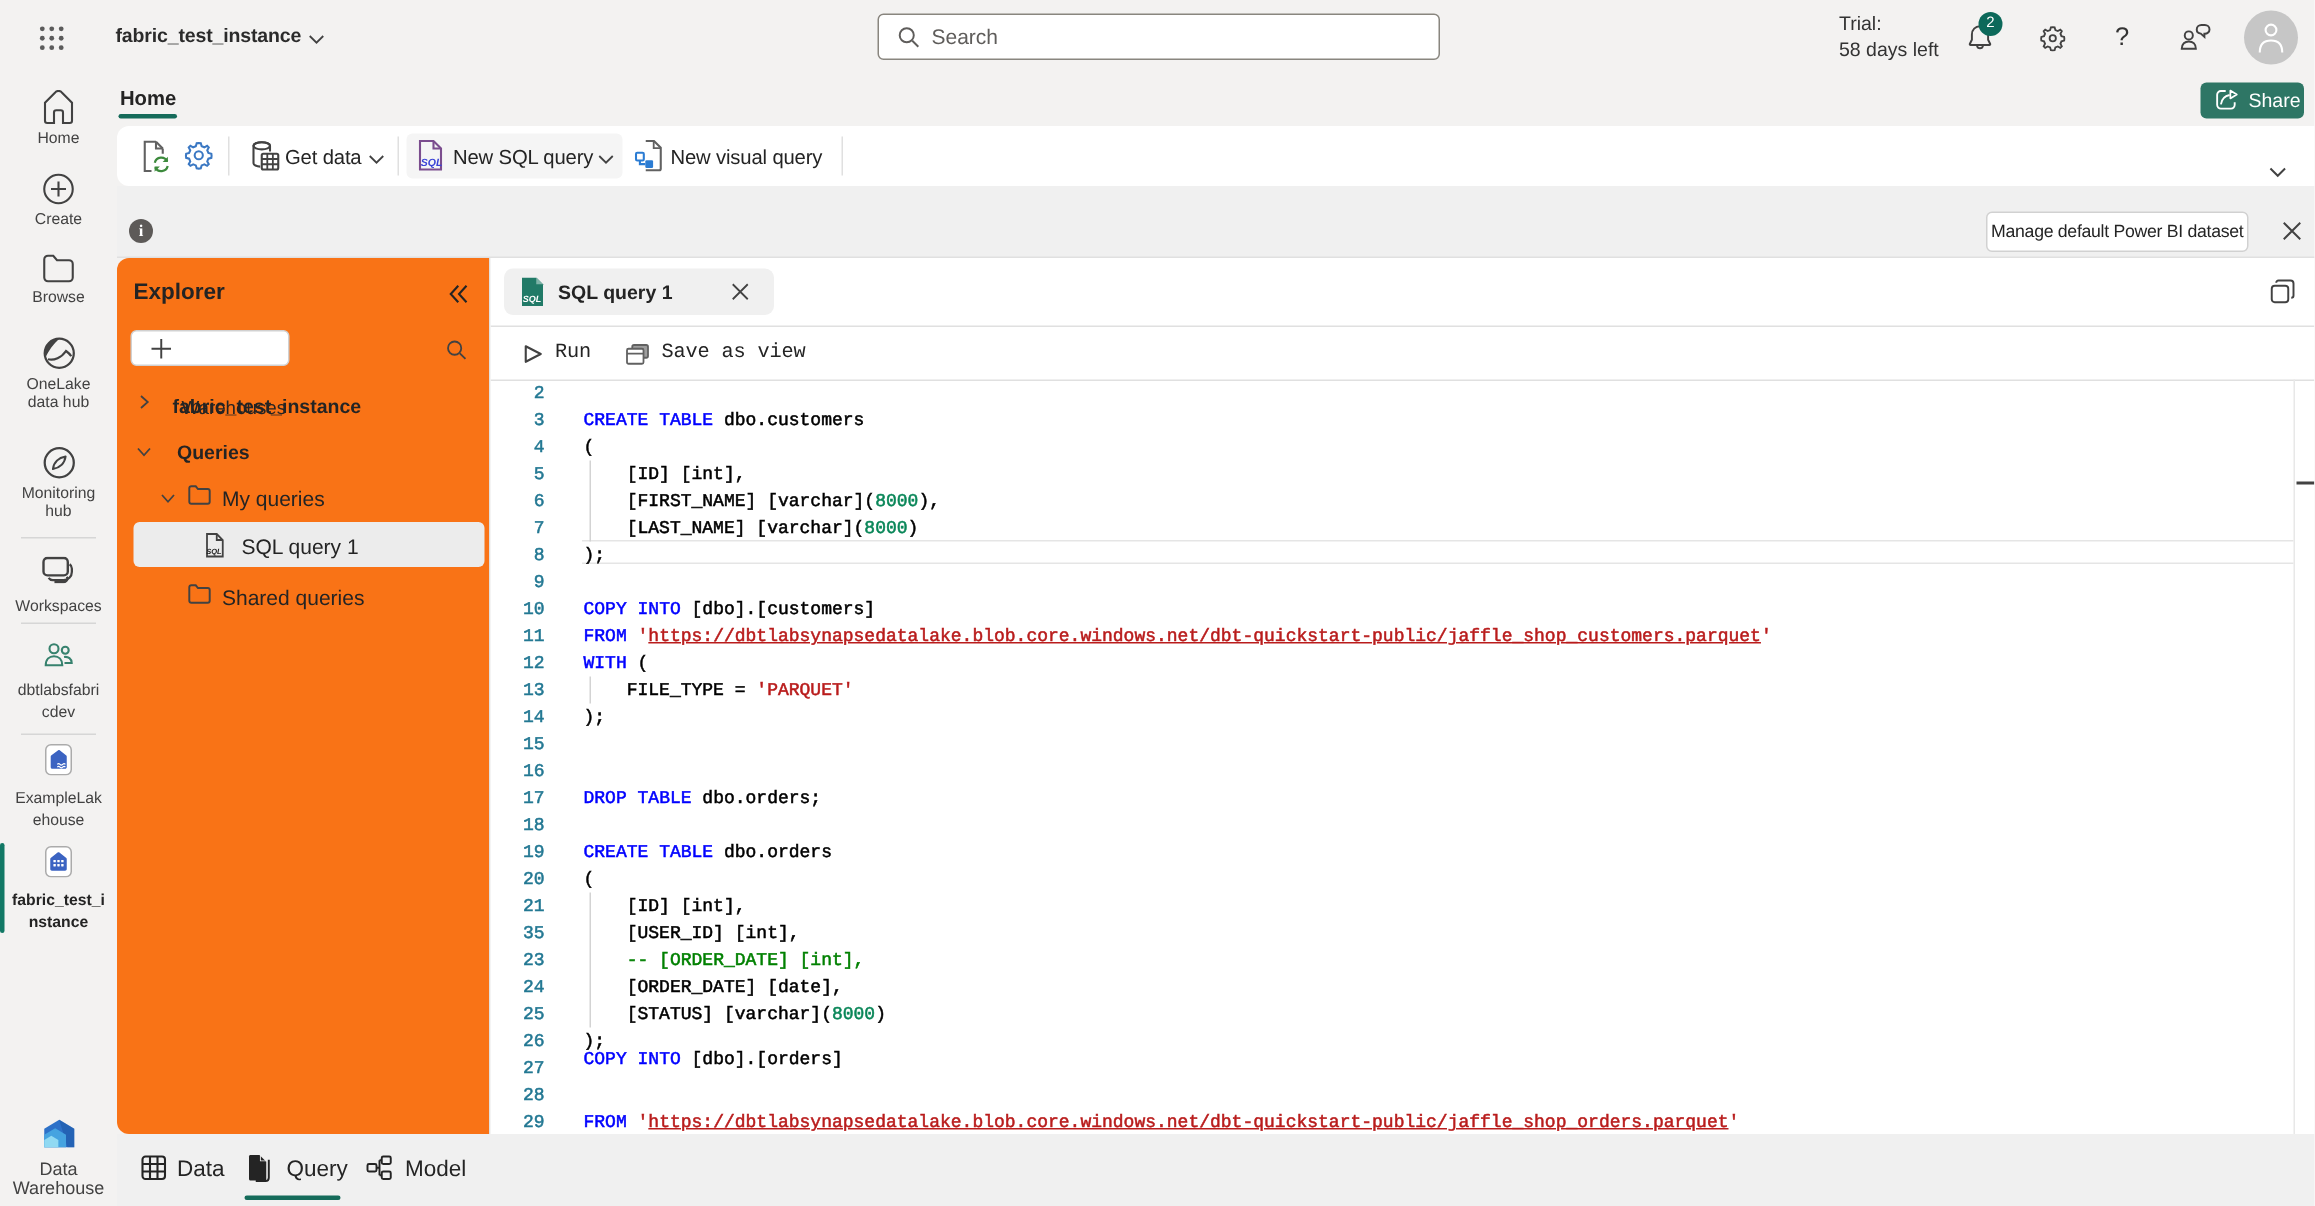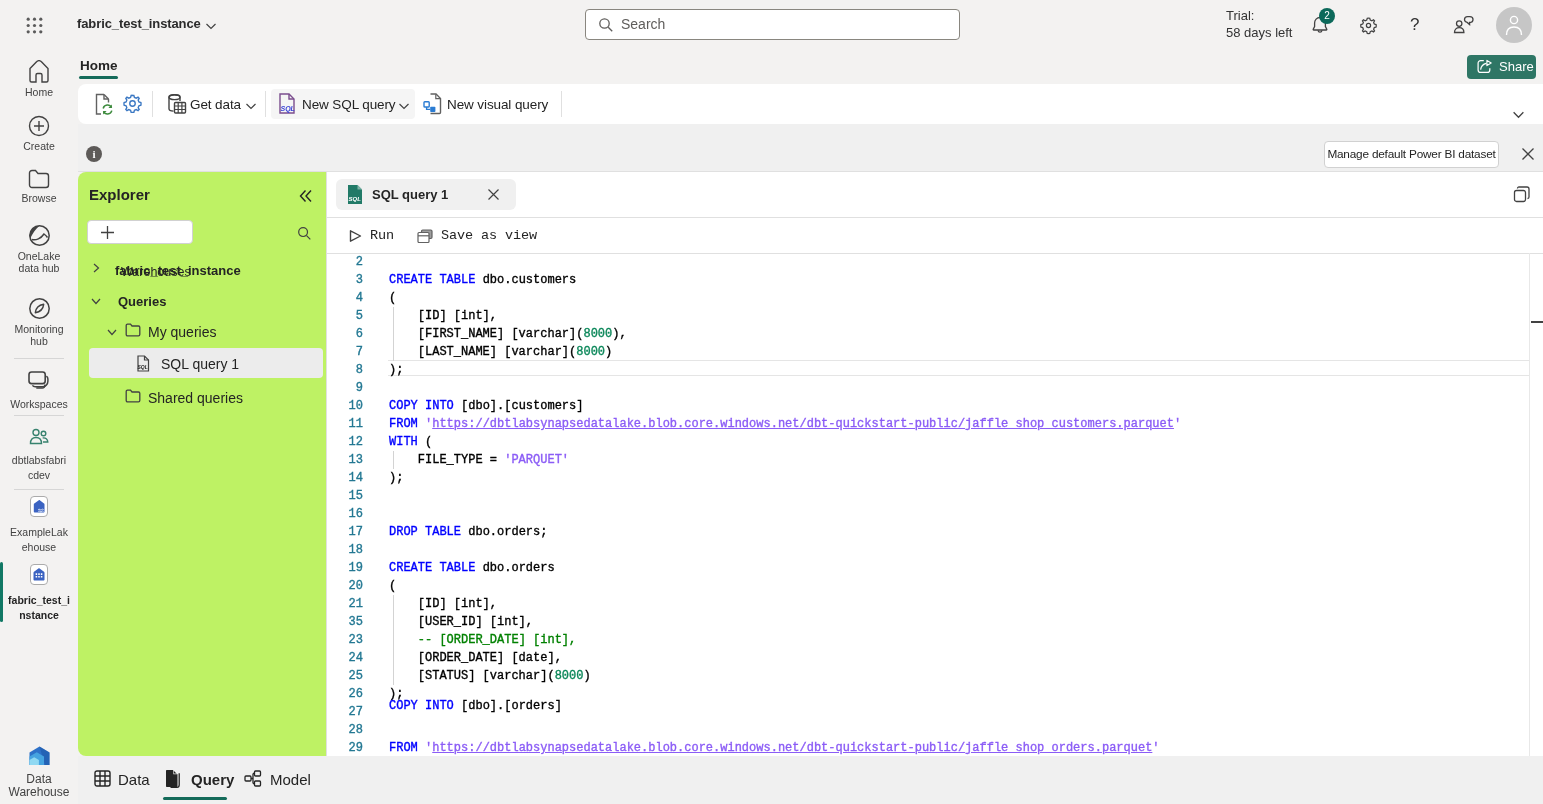--- a/index.html
+++ b/index.html
@@ -28,42 +28,42 @@
   .tlabel { position:absolute; top:13px; font-size:13.5px; color:#242424; letter-spacing:-0.1px; }
   #newsqlbtn { position:absolute; left:193px; top:5px; width:144px; height:30px; background:#f5f5f5; border-radius:4px; }
 
   
   #banner { left:78px; top:124px; width:1465px; height:48px; background:#f0f0f0; border-bottom:1px solid #e0e0e0; }
   #bannertext { position:absolute; left:30px; top:21px; font-size:12.5px; letter-spacing:-0.35px; color:#242424; white-space:nowrap; }
   #bannertext a { color:#117865; text-decoration:none; }
   #managebtn { position:absolute; left:1246px; top:17px; width:175px; height:27px; background:#fff; border:1px solid #d1d1d1; border-radius:4px; font-size:11.8px; letter-spacing:-0.2px; text-align:center; line-height:25px; white-space:nowrap; }
 
   
-  #explorer { left:78px; top:172px; width:248px; height:584px; background:#bef264; border-radius:8px 0 0 8px; }
+  #explorer { left:78px; top:172px; width:248px; height:584px; background:#f97316; border-radius:8px 0 0 8px; }
   #exptitle { position:absolute; left:11px; top:14px; font-size:15px; font-weight:700; }
   #whbtn { position:absolute; left:9px; top:48px; width:106px; height:24px; border:1px solid #d1d1d1; border-radius:4px; background:#fff; }
   #whbtn span { position:absolute; left:33px; top:4px; font-size:12.5px;margin-top:40px; }
   .trow { position:absolute; left:0; font-size:14px; }
   .selrow { position:absolute; left:11px; top:176px; width:234px; height:30px; background:#ececec; border-radius:4px; }
 
   
   #paneldiv { left:326px; top:172px; width:1px; height:584px; background:#e0e0e0; }
 
   
   #editor { left:327px; top:172px; width:1216px; height:584px; background:#fff; overflow:hidden; }
   #qtab { position:absolute; left:9px; top:7px; width:180px; height:31px; background:#f0f0f0; border-radius:6px; }
   #qtab .tname { position:absolute; left:36px; top:8px; font-size:13px; font-weight:700; color:#242424; }
   #tabsep { position:absolute; left:0; top:45px; width:1216px; height:1px; background:#e0e0e0; }
   #runrow { position:absolute; left:0; top:46px; width:1216px; height:35px;font-family:Liberation Mono, monospace; }
   #runsep { position:absolute; left:0; top:81px; width:1216px; height:1px; background:#e0e0e0; }
   #code { position:absolute; left:0; top:81px; width:1216px; height:503px; font-family:"Liberation Mono", monospace; font-size:12px; -webkit-text-stroke:0.35px; }
   .ln { position:absolute; width:36px; text-align:right; color:#237893; height:18px; line-height:18px; }
   .cl { position:absolute; left:62px; height:18px; line-height:18px; white-space:pre; color:#000; }
   .kw { color:#0000ff; }
-  .str { color:#8b5cf6; }
+  .str { color:#b91c1c; }
   .num { color:#098658; }
   .com { color:#008000; }
   .guide { position:absolute; width:1px; background:#d3d3d3; left:66px; }
   #curline { position:absolute; left:61px; top:188px; width:1141px; height:16px; border-top:1px solid #e5e5e5; border-bottom:1px solid #e5e5e5; }
   #ruler { position:absolute; left:1202px; top:81px; width:1px; height:503px; background:#e8e8e8; }
   #rulermark { position:absolute; left:1204px; top:149px; width:12px; height:2px; background:#424242; }
 
   
   #bottombar { left:78px; top:756px; width:1465px; height:48px; background:#f0f0f0; }
   .btab { position:absolute; top:15px; font-size:15px; color:#242424; }
@@ -344,21 +344,21 @@
   <svg class="abs" style="left:16px;top:14px" width="17" height="17" viewBox="0 0 17 17">
     <rect x="1" y="1" width="15" height="15" rx="2" fill="none" stroke="#242424" stroke-width="1.4"></rect>
     <path d="M1 6 L16 6 M1 11 L16 11 M6 1 L6 16 M11 1 L11 16" stroke="#242424" stroke-width="1.4"></path>
   </svg>
   <div class="btab" style="left:40px">Data</div>
   <svg class="abs" style="left:86px;top:13px" width="18" height="19" viewBox="0 0 18 19">
     <path d="M2 2 C2 1.4 2.4 1 3 1 L9 1 L13.5 5.5 L13.5 17 C13.5 17.6 13.1 18 12.5 18 L3 18 C2.4 18 2 17.6 2 17 Z" fill="#242424"></path>
     <path d="M9.3 0.8 L9.3 5.2 L13.7 5.2 L13.7 4.6 L9.9 4.6 L9.9 0.8 Z" fill="#f0f0f0"></path>
     <path d="M15.2 4.2 L15.2 16.1 C15.2 17.3 14.3 18.3 13 18.3 L6.5 18.3" fill="none" stroke="#242424" stroke-width="1.3"></path>
   </svg>
-  <div class="btab" style="left:113px;font-weight:700;">Query</div>
+  <div class="btab" style="left:113px;font-weight:400;">Query</div>
   <div class="abs" style="left:85px;top:41px;width:64px;height:3px;background:#156b5a;border-radius:2px;"></div>
   <svg class="abs" style="left:166px;top:14px" width="18" height="17" viewBox="0 0 18 17">
     <rect x="10.5" y="1" width="6" height="5" rx="1" fill="none" stroke="#242424" stroke-width="1.3"></rect>
     <rect x="1" y="6" width="6" height="5" rx="1" fill="none" stroke="#242424" stroke-width="1.3"></rect>
     <rect x="10.5" y="11" width="6" height="5" rx="1" fill="none" stroke="#242424" stroke-width="1.3"></rect>
     <path d="M7 8.5 L9 8.5 M9 3.5 L10.5 3.5 M9 3.5 L9 13.5 M9 13.5 L10.5 13.5" fill="none" stroke="#242424" stroke-width="1.3"></path>
   </svg>
   <div class="btab" style="left:192px">Model</div>
 </div>
 <div class="abs" id="rail">

